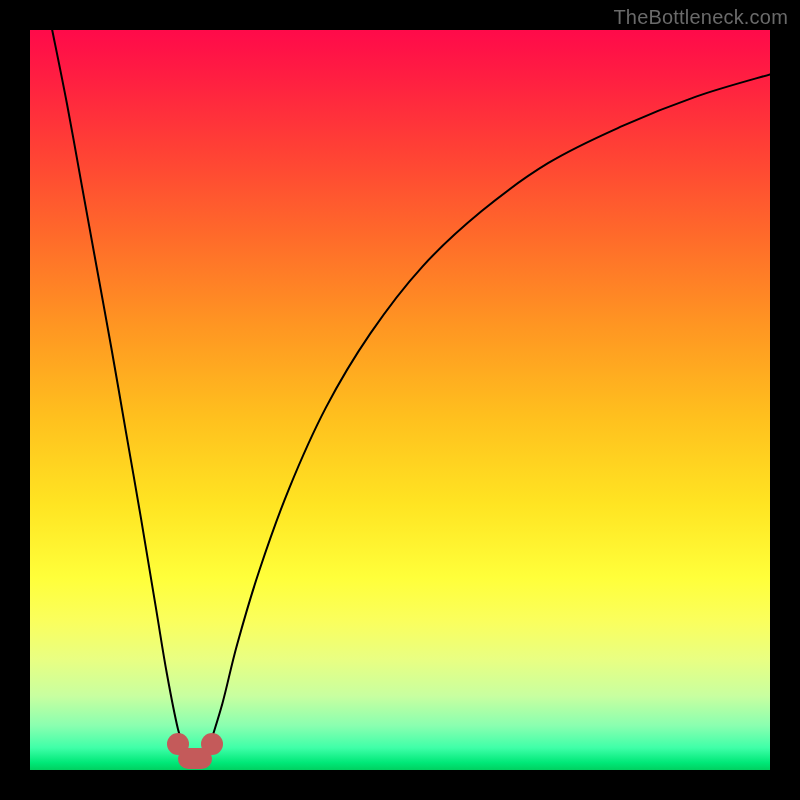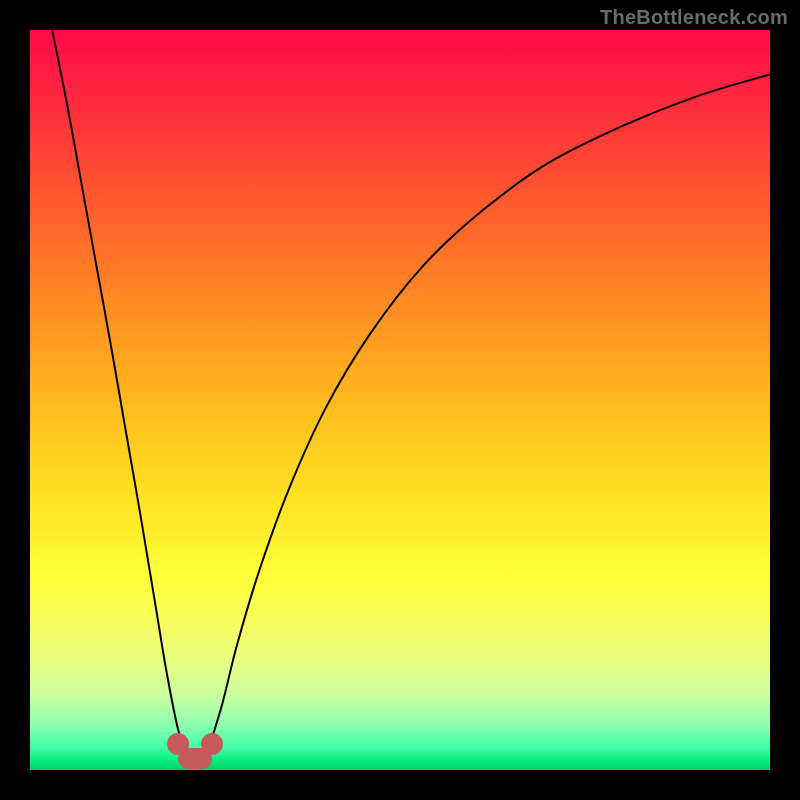--- a/index.html
+++ b/index.html
@@ -66,21 +66,21 @@
     position: absolute;
     background: #c45a5a;
     border-radius: 50%;
   }
   .watermark {
     position: absolute;
     top: 6px;
     right: 12px;
     color: #6a6a6a;
     font-size: 20px;
-    font-weight: 700;
+    font-weight: 400;
     letter-spacing: 0.2px;
   }
 </style>
 </head>
 <body>
 
 <div class="frame">
 
   <div class="plot-area">
     <div class="gradient-bg"></div>

